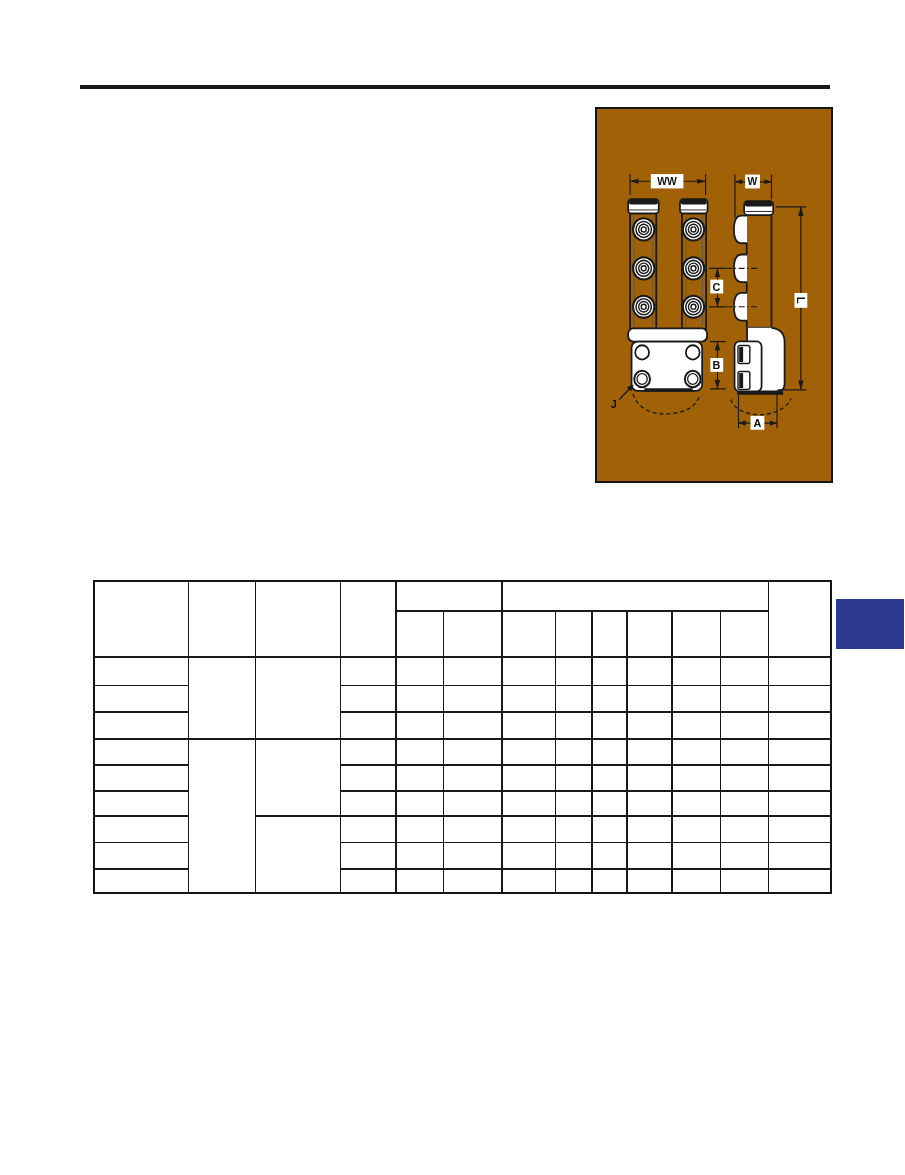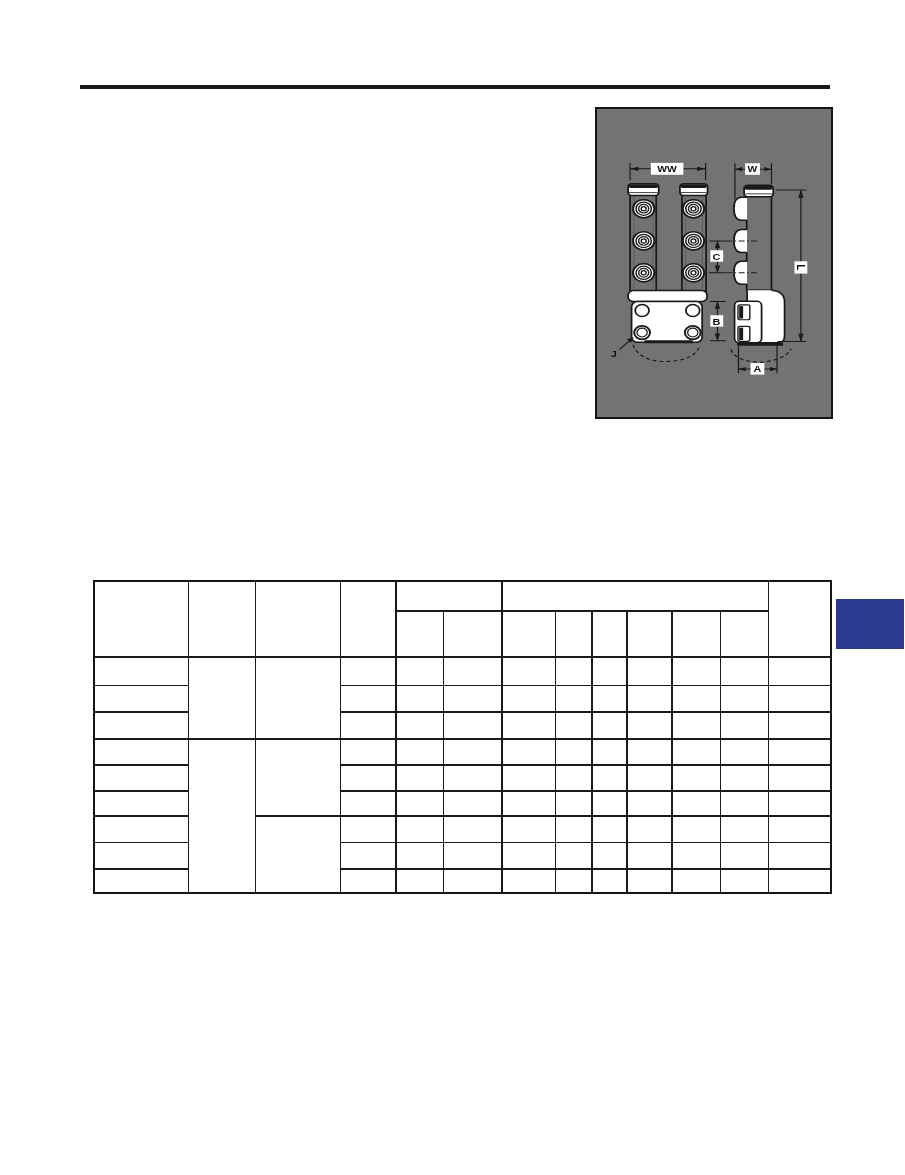--- a/index.html
+++ b/index.html
@@ -1,20 +1,20 @@
 <!DOCTYPE html>
 <html><head>
 <meta charset="utf-8">
 <style>
   html,body{margin:0;padding:0;background:#e8e8e8;}
   .page{position:relative;width:905px;height:1175px;background:#ffffff;overflow:hidden;
         font-family:"Liberation Sans",sans-serif;}
   .rule{position:absolute;left:80px;top:85px;width:750px;height:3.5px;background:#1a1a1a;}
-  .frame{position:absolute;left:595px;top:107px;width:238px;height:312px;
-         border:2.5px solid #151515;box-sizing:border-box;background:#737373;}
+  .frame{position:absolute;left:595px;top:107px;width:238px;height:376px;
+         border:2.5px solid #151515;box-sizing:border-box;background:#a16207;}
   .frame svg{display:block;width:100%;height:100%;}
   .dim{font-family:"Liberation Sans",sans-serif;font-weight:bold;fill:#111;}
   .tbl{position:absolute;left:93px;top:580px;width:735px;height:310px;
        border:2px solid #151515;background:#fff;}
   .tbl .vl{position:absolute;width:1.5px;background:#1a1a1a;}
   .tbl .hl{position:absolute;height:1.5px;background:#1a1a1a;}
   .tab{position:absolute;left:836px;top:599px;width:68px;height:50px;background:#2b3a8e;}
 </style>
 </head>
 <body>

